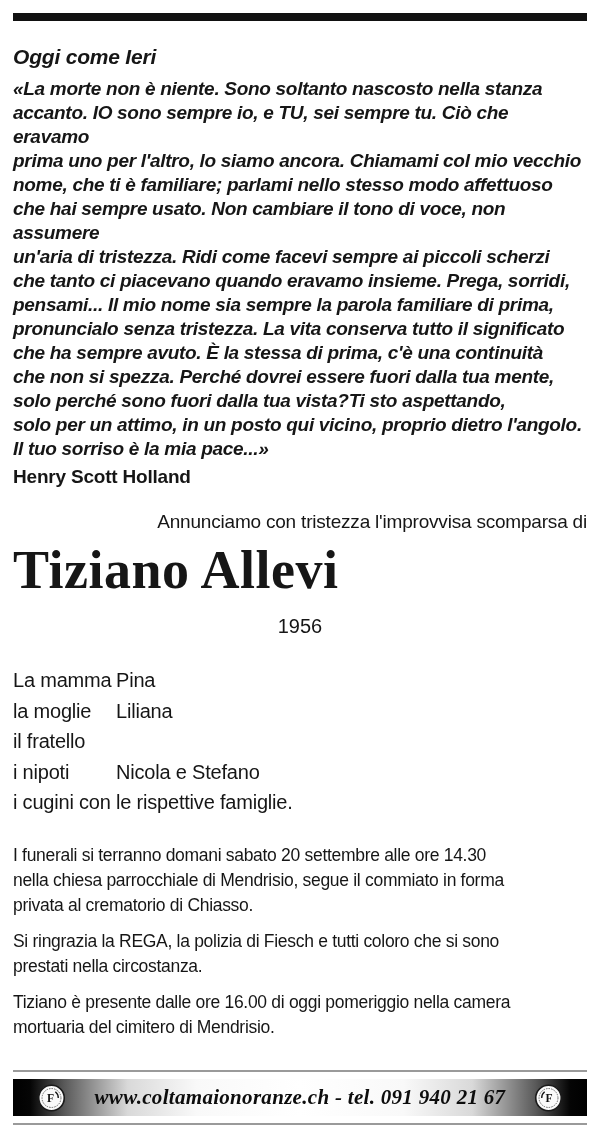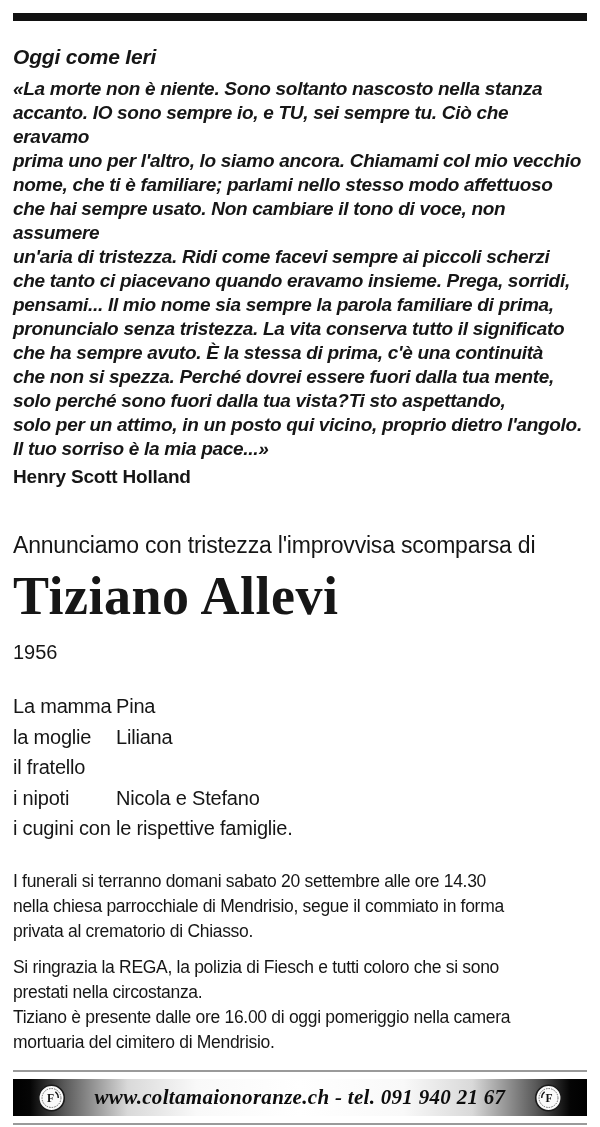--- a/index.html
+++ b/index.html
@@ -42,54 +42,55 @@
     letter-spacing: -0.3px;
     white-space: pre-line;
   }
   .author {
     margin-top: 5px;
     font-size: 19px;
     font-weight: 700;
     letter-spacing: -0.2px;
   }
   .intro {
-    margin-top: 44px;
-    text-align: left;
-    font-size: 23px;
+    margin-top: 23px;
+    text-align: right;
+    font-size: 19px;
     letter-spacing: -0.2px;
   }
   .name {
     margin: 6px 0 0 0;
     font-family: "Liberation Serif", "DejaVu Serif", serif;
     font-size: 54px;
     line-height: 62px;
     font-weight: 700;
     letter-spacing: 0.5px;
   }
   .year {
     margin-top: 14px;
+    text-align: center;
     font-size: 20px;
   }
   .family {
     margin-top: 27px;
     font-size: 20px;
     letter-spacing: -0.2px;
   }
   .frow { display: flex; line-height: 30.5px; }
   .flabel { width: 103px; flex: 0 0 103px; }
   .fclosing { line-height: 30.5px; }
   .para {
     font-size: 17.5px;
     line-height: 25px;
     letter-spacing: -0.3px;
     white-space: pre-line;
   }
   .para.funeral { margin-top: 25px; }
   .para.thanks  { margin-top: 11px; }
-  .para.viewing { }
+  .para.viewing { margin-top: 11px; }
   .footer {
     position: absolute;
     left: 13px; right: 13px;
     top: 1057px;
   }
   .fline {
     height: 2px;
     background: #9a9a9a;
   }
   .fbar {

